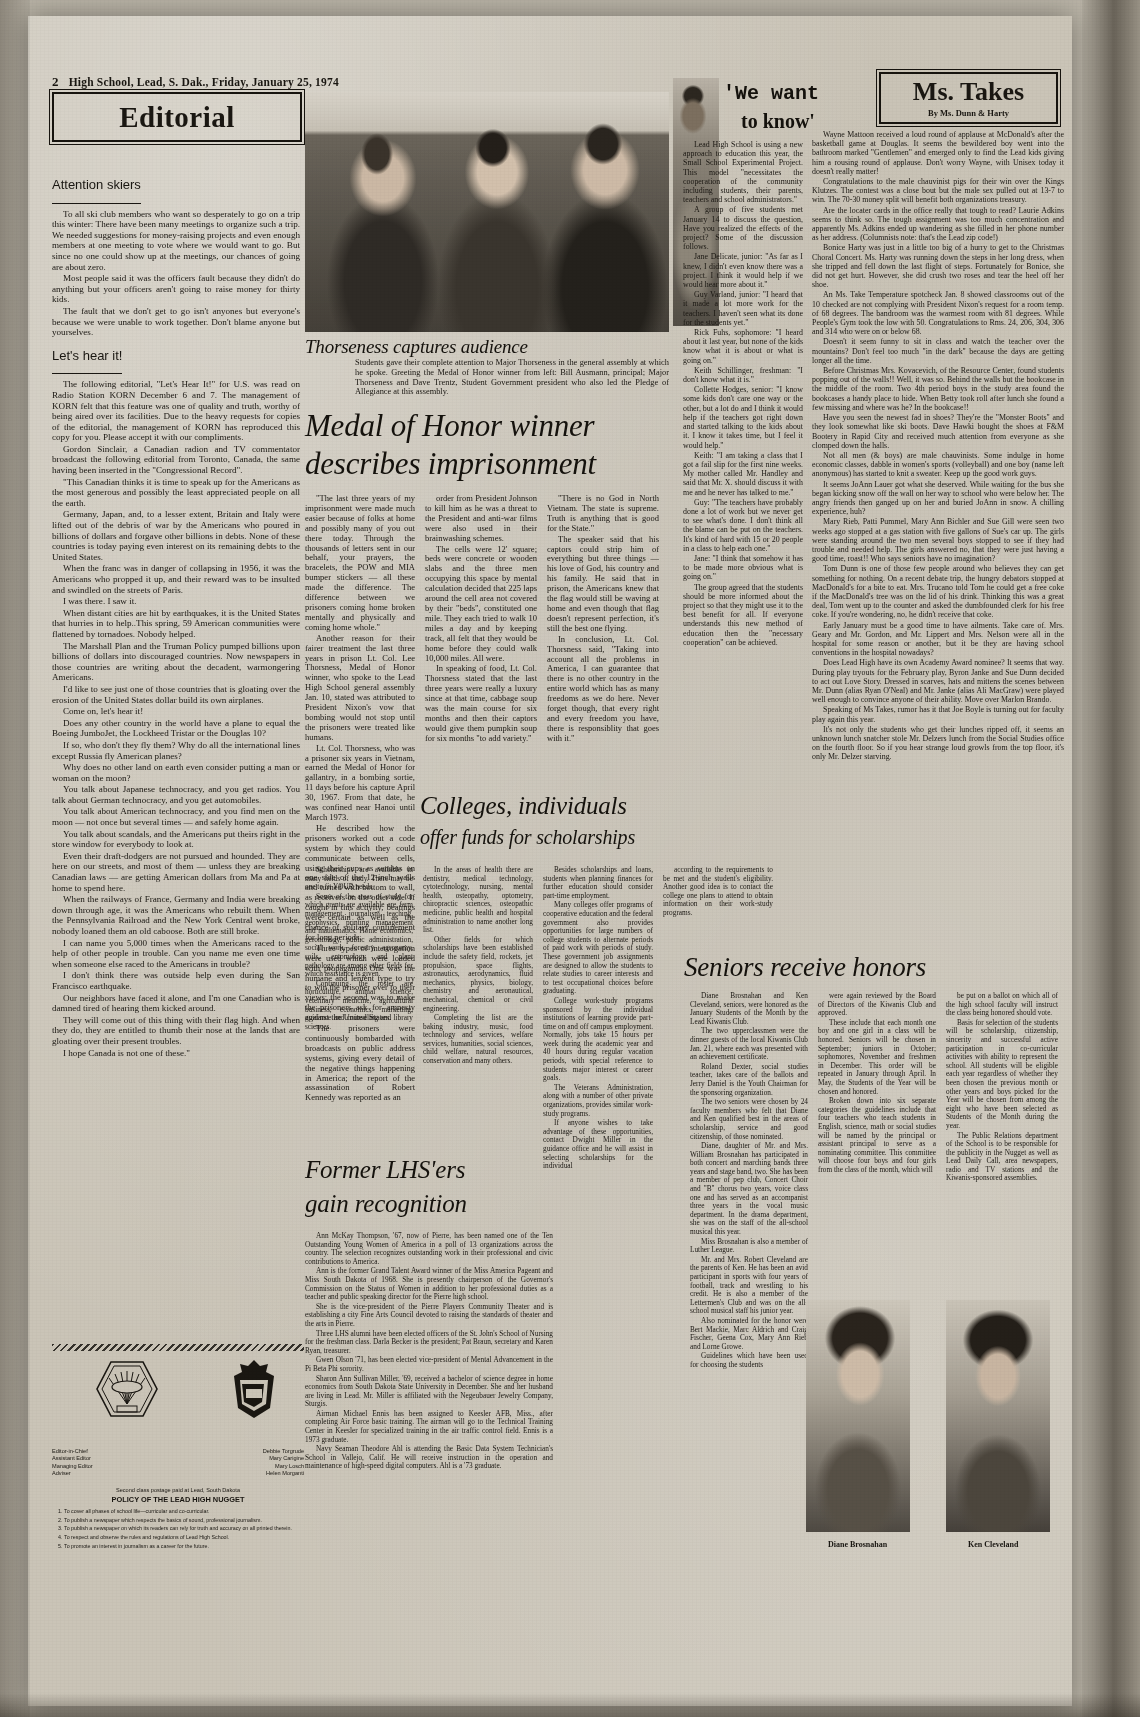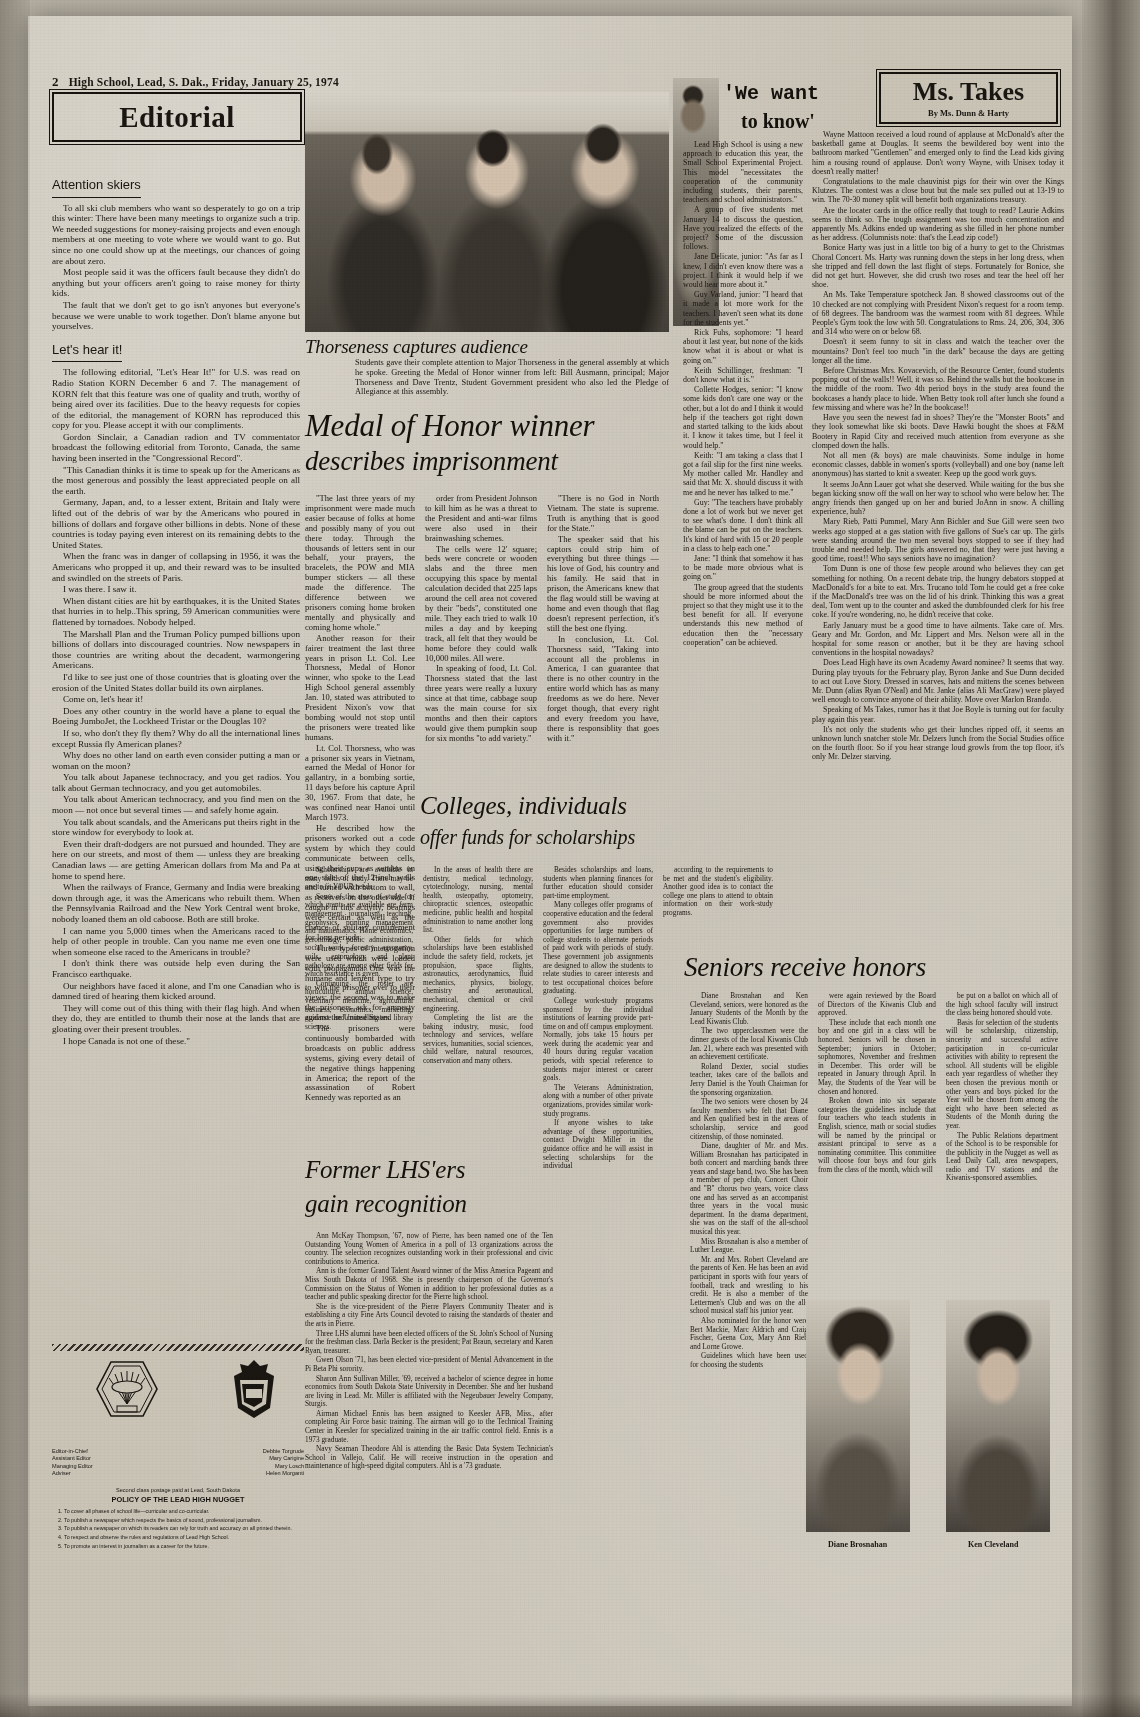--- a/index.html
+++ b/index.html
@@ -59,21 +59,21 @@
 
   
   .col{position:absolute;text-align:justify;color:#1a1712;}
   .col p{margin:0 0 1px 0;text-indent:11px;}
   .s9{font-size:9.1px;line-height:10.6px;}
   .s85{font-size:8.5px;line-height:9.9px;}
   .s8{font-size:7.9px;line-height:9.2px;}
   .s75{font-size:7.3px;line-height:8.6px;}
 
   .subhead{font-size:13px;border-bottom:1px solid #1a1712;display:inline-block;
-           padding-bottom:6px;margin:0 0 5px 0;font-family:"Liberation Sans",sans-serif;font-weight:400;}
+           padding-bottom:12px;margin:0 0 5px 0;font-family:"Liberation Sans",sans-serif;font-weight:400;}
 
   
   .hl{position:absolute;font-weight:normal;font-style:italic;color:#15120d;letter-spacing:-.2px;}
   .hlr{position:absolute;font-weight:bold;color:#15120d;}
 
   
   .photo{position:absolute;background:#3a3630;overflow:hidden;}
   .photo .ph-in{position:absolute;inset:0;}
 
   .cap{position:absolute;font-size:8.4px;line-height:9.8px;text-align:justify;color:#1a1712;}
@@ -193,21 +193,21 @@
       background:
       radial-gradient(ellipse 20px 26px at 72px 62px, #3a332b 0 60%, rgba(0,0,0,0) 80%),
       radial-gradient(ellipse 22px 24px at 188px 56px, #241f1a 0 60%, rgba(0,0,0,0) 80%),
       radial-gradient(ellipse 24px 26px at 298px 52px, #2a251f 0 60%, rgba(0,0,0,0) 80%);"></div>
   </div>
 
   <div class="hl" id="thorse-caphl" style="left:305px;top:336px;font-size:19px;">Thorseness captures audience</div>
   <div class="cap" style="left:355px;top:358px;width:314px;">Students gave their complete attention to Major Thorseness in the general assembly at which he spoke. Greeting the Medal of Honor winner from left: Bill Ausmann, principal; Major Thorseness and Dave Trentz, Student Government president who also led the Pledge of Allegiance at this assembly.</div>
 
   <div class="hl" style="left:305px;top:408px;font-size:31px;">Medal of Honor winner</div>
-  <div class="hl" style="left:305px;top:446px;font-size:27px;">describes imprisonment</div>
+  <div class="hl" style="left:305px;top:446px;font-size:31px;">describes imprisonment</div>
 
   <div class="col s85" id="med-c0" style="left:305px;top:494px;width:110px;">
       <p>"The last three years of my imprisonment were made much easier because of folks at home and possibly many of you out there today. Through the thousands of letters sent in our behalf, your prayers, the bracelets, the POW and MIA bumper stickers — all these made the difference. The difference between we prisoners coming home broken mentally and physically and coming home whole."</p>
       <p>Another reason for their fairer treatment the last three years in prison Lt. Col. Lee Thorsness, Medal of Honor winner, who spoke to the Lead High School general assembly Jan. 10, stated was attributed to President Nixon's vow that bombing would not stop until the prisoners were treated like humans.</p>
       <p>Lt. Col. Thorsness, who was a prisoner six years in Vietnam, earned the Medal of Honor for gallantry, in a bombing sortie, 11 days before his capture April 30, 1967. From that date, he was confined near Hanoi until March 1973.</p>
       <p>He described how the prisoners worked out a code system by which they could communicate between cells, using their cups as senders on one side of the 12-inch walls and turned with bottom to wall, as receivers on the other side. If caught in this activity, beatings were certain as well as the chance of solitary confinement for long periods.</p>
       <p>Three types of interrogation were used which were loaded with propaganda. One was the humane and lenient type to try to win the prisoner over to their views; the second was to make the prisoners ask for amnesty against the United States.</p>
       <p>The prisoners were continuously bombarded with broadcasts on public address systems, giving every detail of the negative things happening in America; the report of the assassination of Robert Kennedy was reported as an</p>
     </div>
   <div class="col s85" id="med-c1" style="left:425px;top:494px;width:112px;">
@@ -243,21 +243,21 @@
       <p>Jane: "I think that somehow it has to be made more obvious what is going on."</p>
       <p>The group agreed that the students should be more informed about the project so that they might use it to the best benefit for all. If everyone understands this new method of education then the "necessary cooperation" can be achieved.</p>
     </div>
 
   <div id="mstakes-box" class="boxhead">
     <div class="t tx" id="mst-title">Ms. Takes</div>
     <div class="s tx">By Ms. Dunn &amp; Harty</div>
   </div>
   <div class="col s8" id="mstakes" style="left:812px;top:130px;width:252px;">
       <p>Wayne Mattoon received a loud round of applause at McDonald's after the basketball game at Douglas. It seems the bewildered boy went into the bathroom marked "Gentlemen" and emerged only to find the Lead kids giving him a rousing round of applause. Don't worry Wayne, with Unisex today it doesn't really matter!</p>
-      <p>Congratulations to the male chauvinist pigs for their win over the Kings Klutzes. The contest was a close bout but the male sex pulled out at 13-19 to win. The 70-30 money split will benefit both organizations treasury.</p>
+      <p>Congratulations to the male chauvinist pigs for their win over the Kings Klutzes. The contest was a close bout but the male sex pulled out at 13-7 to win. The 70-30 money split will benefit both organizations treasury.</p>
       <p>Are the locater cards in the office really that tough to read? Laurie Adkins seems to think so. The tough assignment was too much concentration and apparently Ms. Adkins ended up wandering as she filled in her phone number as her address. (Columnists note: that's the Lead zip code!)</p>
       <p>Bonice Harty was just in a little too big of a hurry to get to the Christmas Choral Concert. Ms. Harty was running down the steps in her long dress, when she tripped and fell down the last flight of steps. Fortunately for Bonice, she did not get hurt. However, she did crush two roses and tear the heel off her shoe.</p>
       <p>An Ms. Take Temperature spotcheck Jan. 8 showed classrooms out of the 10 checked are not complying with President Nixon's request for a room temp. of 68 degrees. The bandroom was the warmest room with 81 degrees. While People's Gym took the low with 50. Congratulations to Rms. 24, 206, 304, 306 and 314 who were on or below 68.</p>
       <p>Doesn't it seem funny to sit in class and watch the teacher over the mountains? Don't feel too much "in the dark" because the days are getting longer all the time.</p>
       <p>Before Christmas Mrs. Kovacevich, of the Resource Center, found students popping out of the walls!! Well, it was so. Behind the walls but the bookcase in the middle of the room. Two 4th period boys in the study area found the bookcases a handy place to hide. When Betty took roll after lunch she found a few missing and where was he? In the bookcase!!</p>
       <p>Have you seen the newest fad in shoes? They're the "Monster Boots" and they look somewhat like ski boots. Dave Hawki bought the shoes at F&amp;M Bootery in Rapid City and received much attention from everyone as she clomped down the halls.</p>
       <p>Not all men (&amp; boys) are male chauvinists. Some indulge in home economic classes, dabble in women's sports (volleyball) and one boy (name left anonymous) has started to knit a sweater. Keep up the good work guys.</p>
       <p>It seems JoAnn Lauer got what she deserved. While waiting for the bus she began kicking snow off the wall on her way to school who were below her. The angry friends then ganged up on her and buried JoAnn in snow. A chilling experience, huh?</p>
       <p>Mary Rieb, Patti Pummel, Mary Ann Bichler and Sue Gill were seen two weeks ago stopped at a gas station with five gallons of Sue's car up. The girls were standing around the two men several boys stopped to see if they had trouble and needed help. The girls answered no, that they were just having a good time, roast!! Who says seniors have no imagination?</p>
       <p>Tom Dunn is one of those few people around who believes they can get something for nothing. On a recent debate trip, the hungry debators stopped at MacDonald's for a bite to eat. Mrs. Trucano told Tom he could get a free coke if the MacDonald's tree was on the lid of his drink. Thinking this was a great deal, Tom went up to the counter and asked the dumbfounded clerk for his free coke. If you're wondering, no, he didn't receive that coke.</p>

